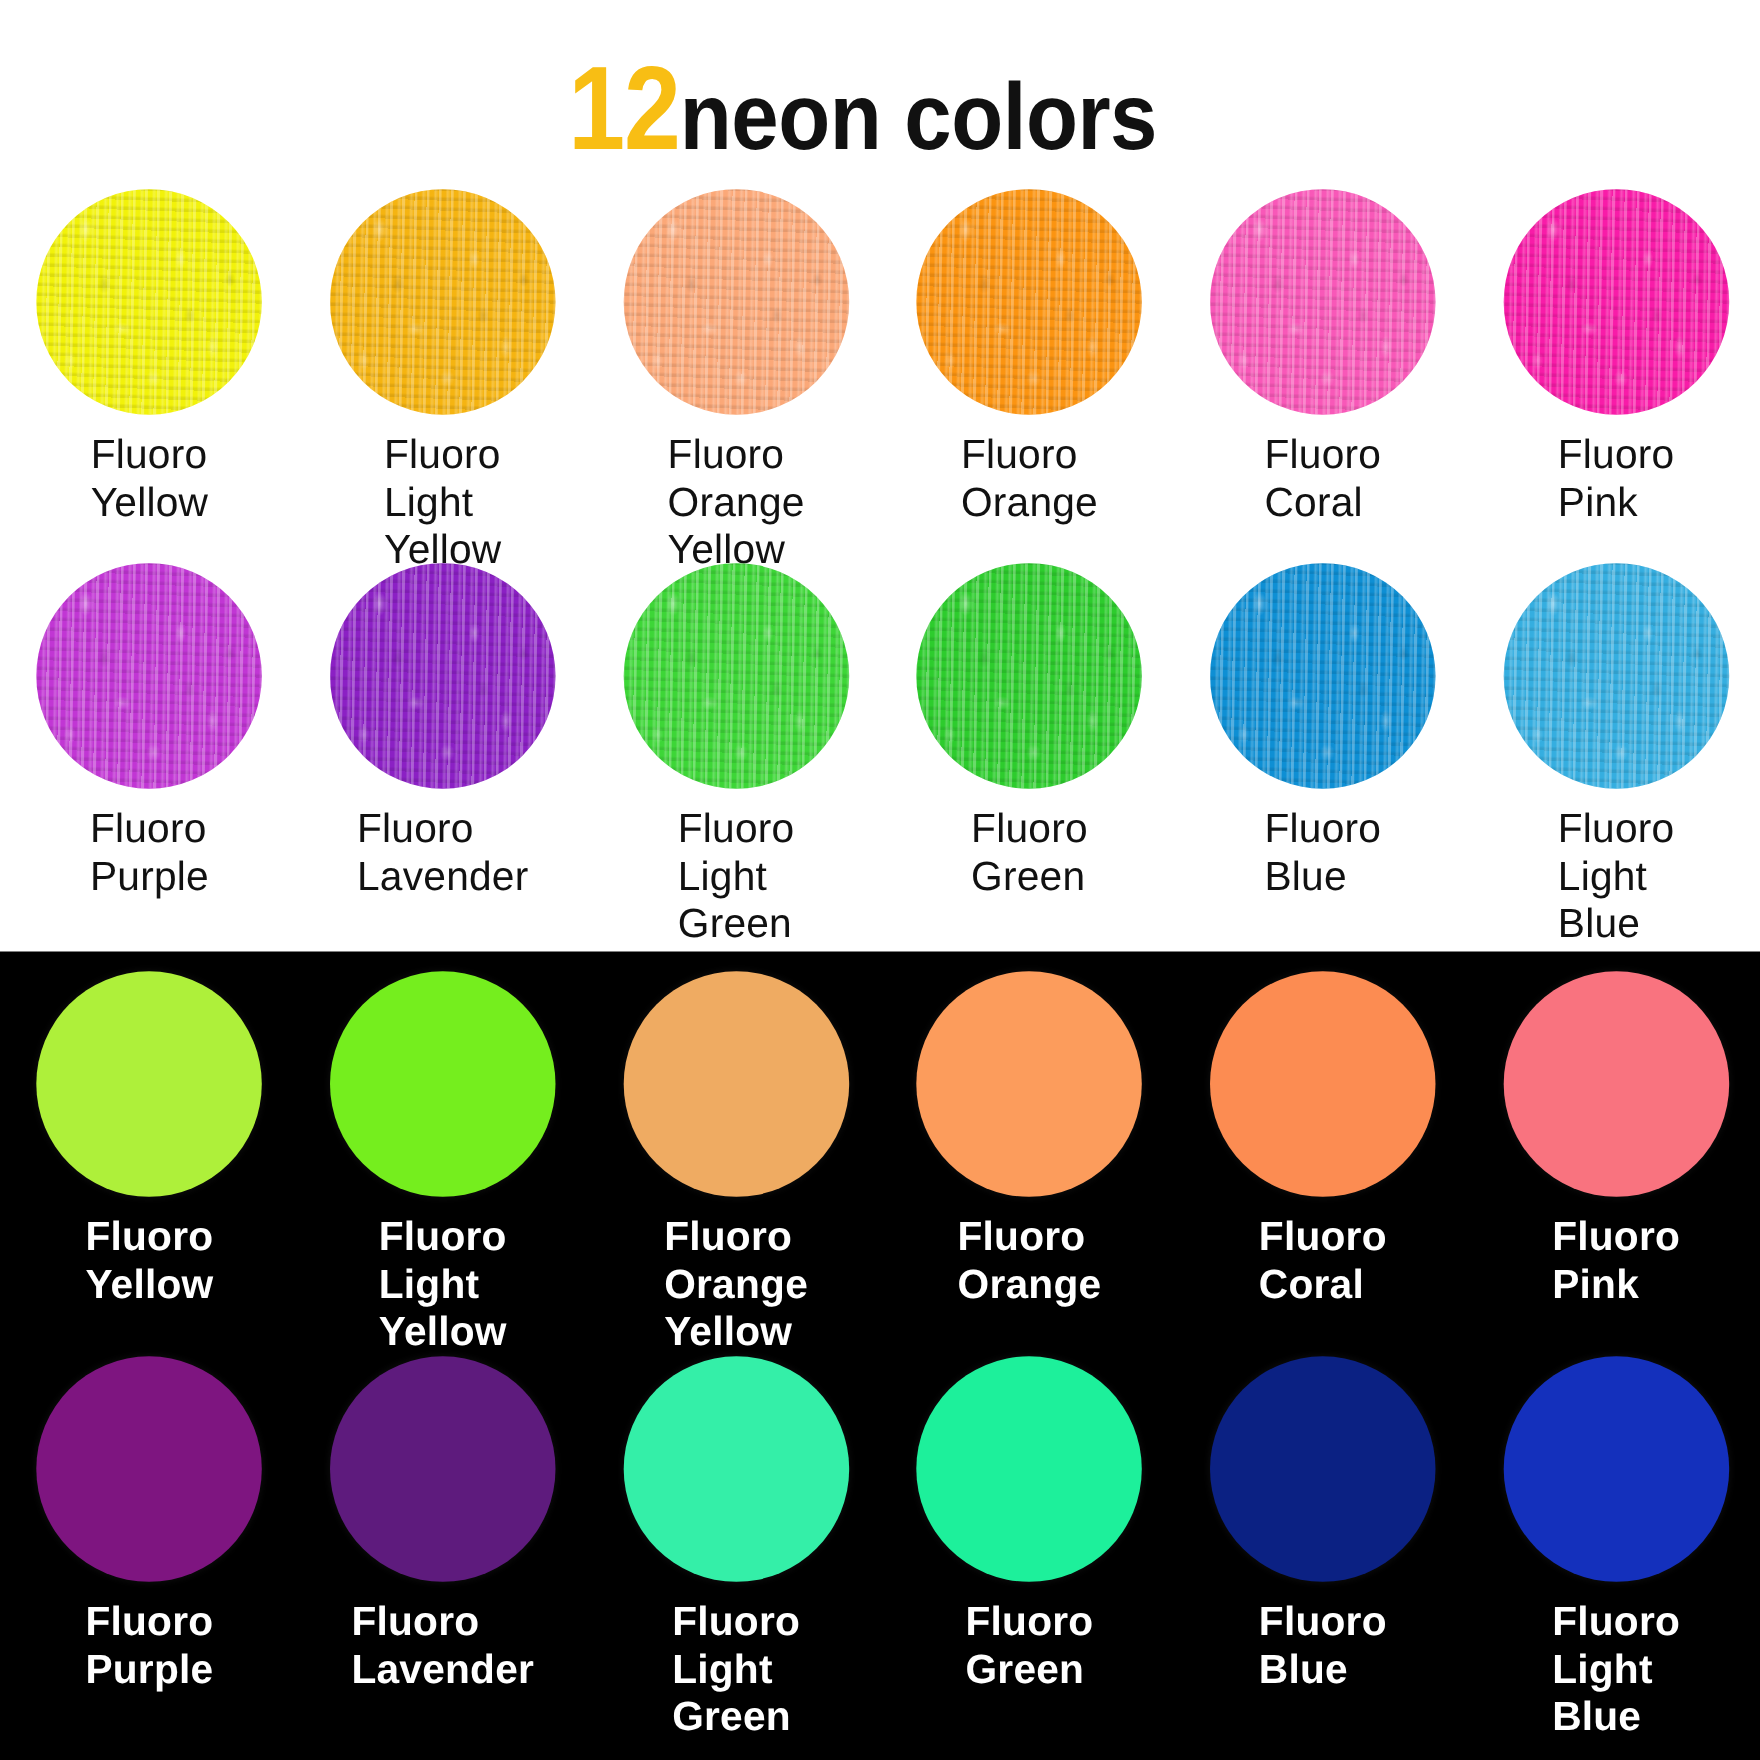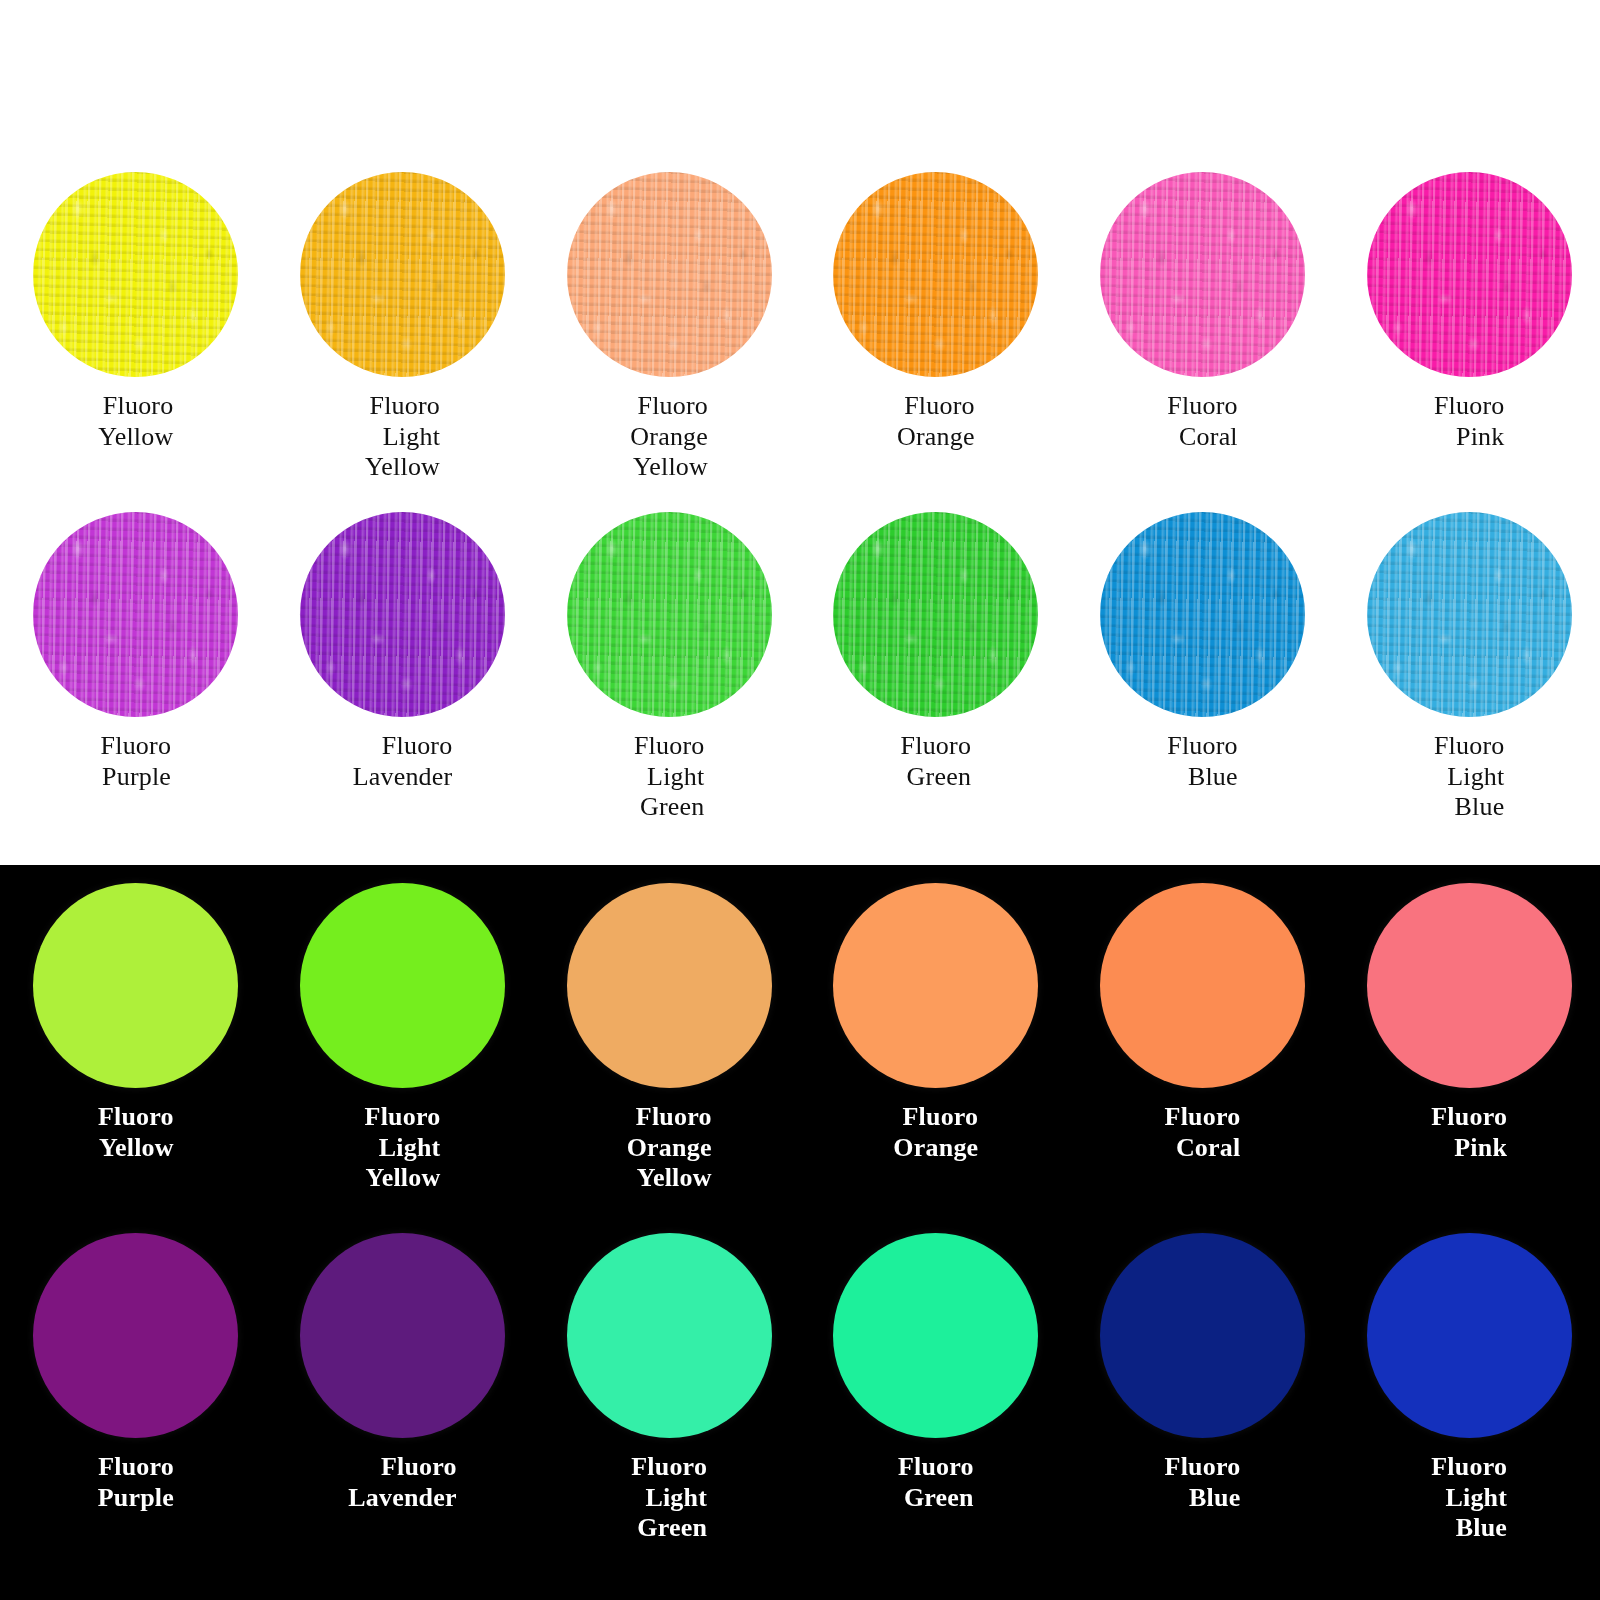--- a/index.html
+++ b/index.html
@@ -131,24 +131,24 @@
     opacity: 0.9;
   }
 
   
   .disc.glow {
     box-shadow: 0 0 7px 1px rgba(255,255,255,0.05);
   }
 
   .swatch-label {
     margin-top: 14px;
-    text-align: right;
+    text-align: left;
     line-height: 1.18;
-    font-family: Liberation Serif, serif;
-    font-size: 26px;
+    font-family: Liberation Sans, sans-serif;
+    font-size: 37px;
     letter-spacing: 0.2px;
     white-space: pre-line;
   }
   .swatch-label.on-light {
     color: #111111;
     font-weight: normal;
   }
   .swatch-label.on-dark {
     color: #ffffff;
     font-weight: bold;
@@ -160,20 +160,23 @@
   #row-glow-1 { top: 883px; }
   #row-glow-2 { top: 1233px; }
 </style>
 </head>
 <body>
 
 <div id="page">
 
   <div class="section light" id="section-light">
 
+    <div class="title-bar">
+      <span class="title-num" style="color: rgb(248, 190, 20);">12</span><span class="title-word" style="color: rgb(17, 17, 17);">neon colors</span>
+    </div>
 
     <div class="swatch-row" id="row-lit-1">
         <div class="swatch-cell">
           <div class="disc textured" style="background: rgb(242, 242, 10);"></div>
           <div class="swatch-label on-light">Fluoro
 Yellow</div>
         </div>
         <div class="swatch-cell">
           <div class="disc textured" style="background: rgb(245, 180, 17);"></div>
           <div class="swatch-label on-light">Fluoro

